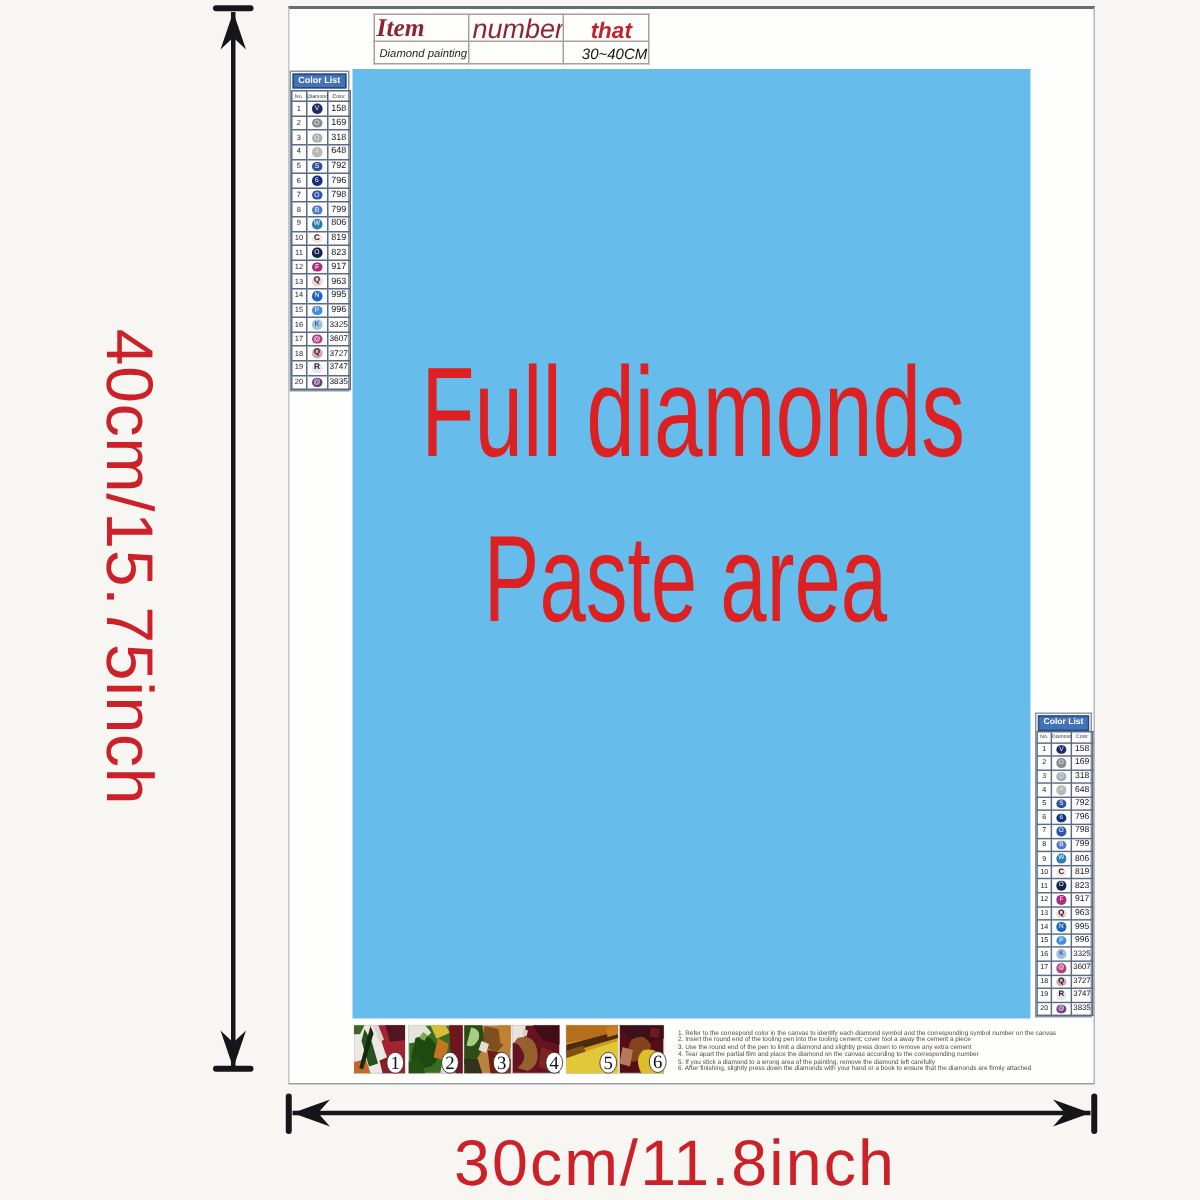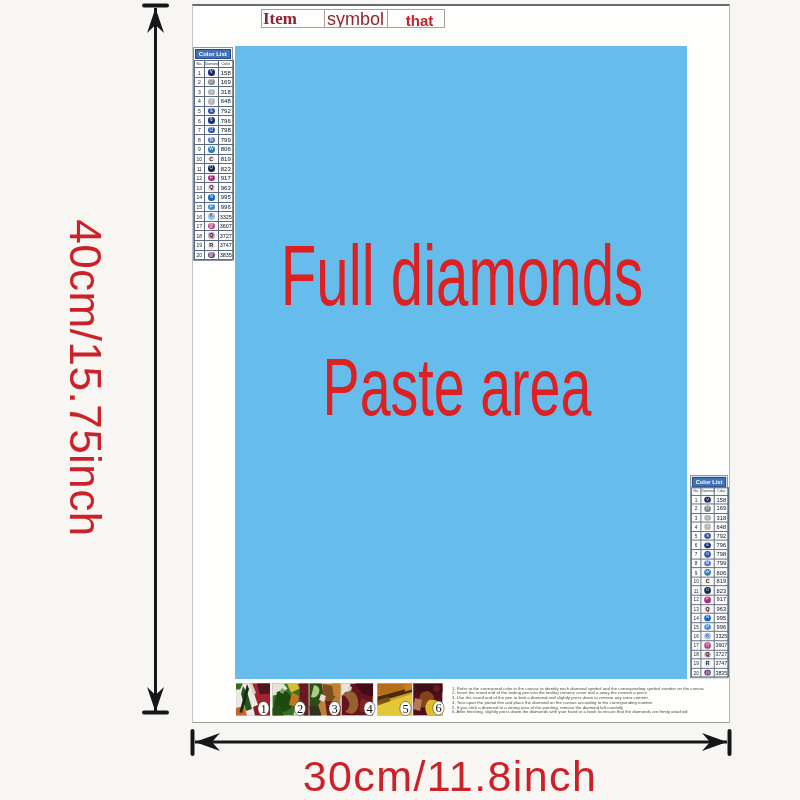--- a/index.html
+++ b/index.html
@@ -10,29 +10,37 @@
 <body>
 
 <div class="abs" style="left:192px;top:4px;width:536px;height:716px;background:#fefefc;border-top:2px solid #686d73;border-left:1px solid #c2c5c9;border-right:1px solid #b5b8bc;border-bottom:1px solid #9a9da1;"></div>
 
 <div class="abs" style="left:235px;top:46px;width:452px;height:633px;background:#66bcea;"></div>
 
 <div class="abs" style="left:62px;top:227px;width:800px;text-align:center;color:#dd2022;font-size:85px;white-space:nowrap;transform:scaleX(0.685);transform-origin:50% 50%;">Full diamonds</div>
 
 <div class="abs" style="left:57px;top:340px;width:800px;text-align:center;color:#dd2022;font-size:82px;white-space:nowrap;transform:scaleX(0.678);transform-origin:50% 50%;">Paste area</div>
 
-<table class="abs" style="left:261px;top:9px;width:183px;border-collapse:collapse;table-layout:fixed;">
+<table class="abs" style="left:249px;top:9px;width:183px;border-collapse:collapse;table-layout:fixed;font-style:italic;">
   <tbody>
       <tr style="height:17px;">
 
     <td style="box-sizing:border-box;border:1px solid #ab9f9a;width:63px;font-family:'Liberation Serif',serif;font-weight:bold;color:#8e2433;font-size:17px;line-height:13px;padding:0 0 0 1px;overflow:hidden;">Item</td>
 
-    <td style="box-sizing:border-box;border:1px solid #ab9f9a;width:63px;color:#8e2433;font-size:18px;line-height:14px;font-weight:normal;padding:0 0 0 2px;overflow:hidden;">symbol</td>
+    <td style="box-sizing:border-box;border:1px solid #ab9f9a;width:63px;color:#8e2433;font-size:18px;line-height:14px;font-weight:normal;padding:0 0 0 2px;overflow:hidden;">number</td>
 
     <td style="box-sizing:border-box;border:1px solid #ab9f9a;width:57px;color:#c2232e;font-size:15px;line-height:12px;font-weight:bold;text-align:center;padding:5px 0 0 7px;overflow:hidden;">that</td>
+  </tr>
+  <tr style="height:15px;">
+
+    <td style="box-sizing:border-box;border:1px solid #ab9f9a;font-size:7.5px;color:#222;line-height:13px;padding:0 0 0 3px;overflow:hidden;white-space:nowrap;">Diamond painting</td>
+
+    <td style="box-sizing:border-box;border:1px solid #ab9f9a;padding:0;"></td>
+
+    <td style="box-sizing:border-box;border:1px solid #ab9f9a;font-size:10px;color:#111;line-height:11px;text-align:right;padding:3px 0.5px 0 0;overflow:hidden;">30~40CM</td>
   </tr>
 </tbody>
   </table>
 
 <div class="abs" style="left:192.8px;top:46.8px;">
 <div style="width:38px;border:1px solid #8a93a3;background:#fdfdfb;">
 
 <div style="height:8.5px;background:#4273b8;border:1px solid #27497f;margin:1px 1px 0.5px 1px;color:#fff;font-size:6px;font-weight:bold;text-align:center;line-height:8px;letter-spacing:0;">Color List</div>
 <table style="border-collapse:collapse;table-layout:fixed;width:38px;margin-top:0.5px;">
 <tbody>

